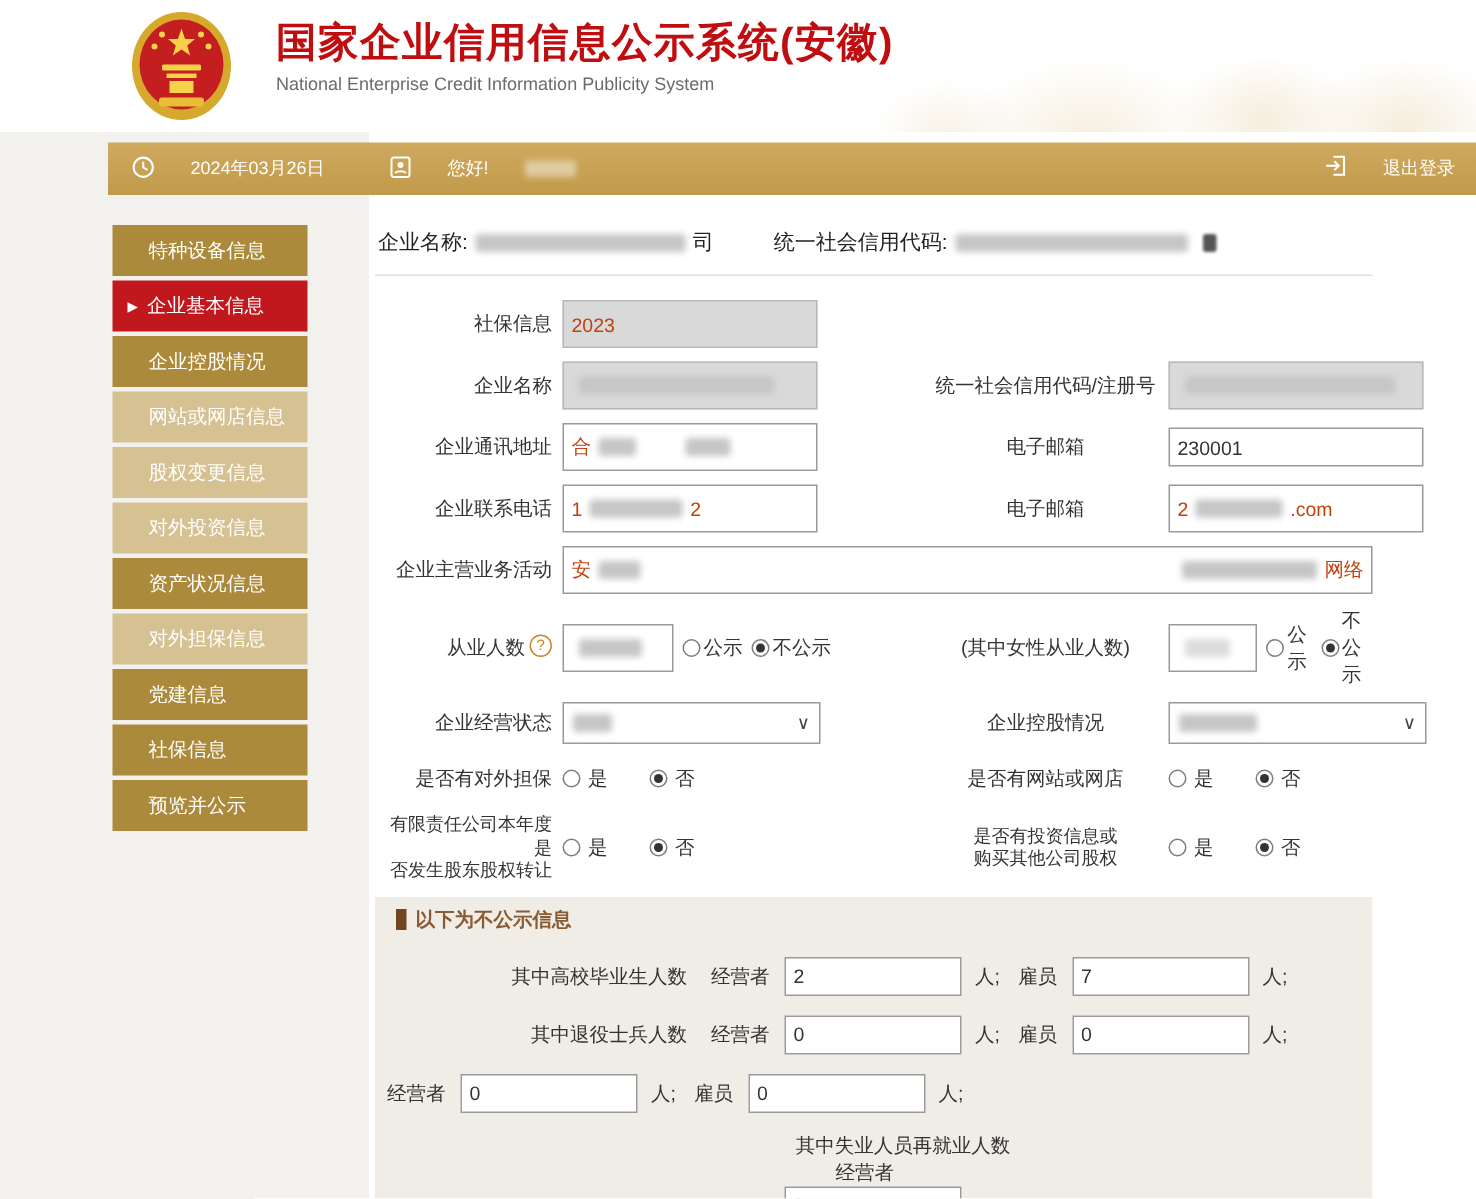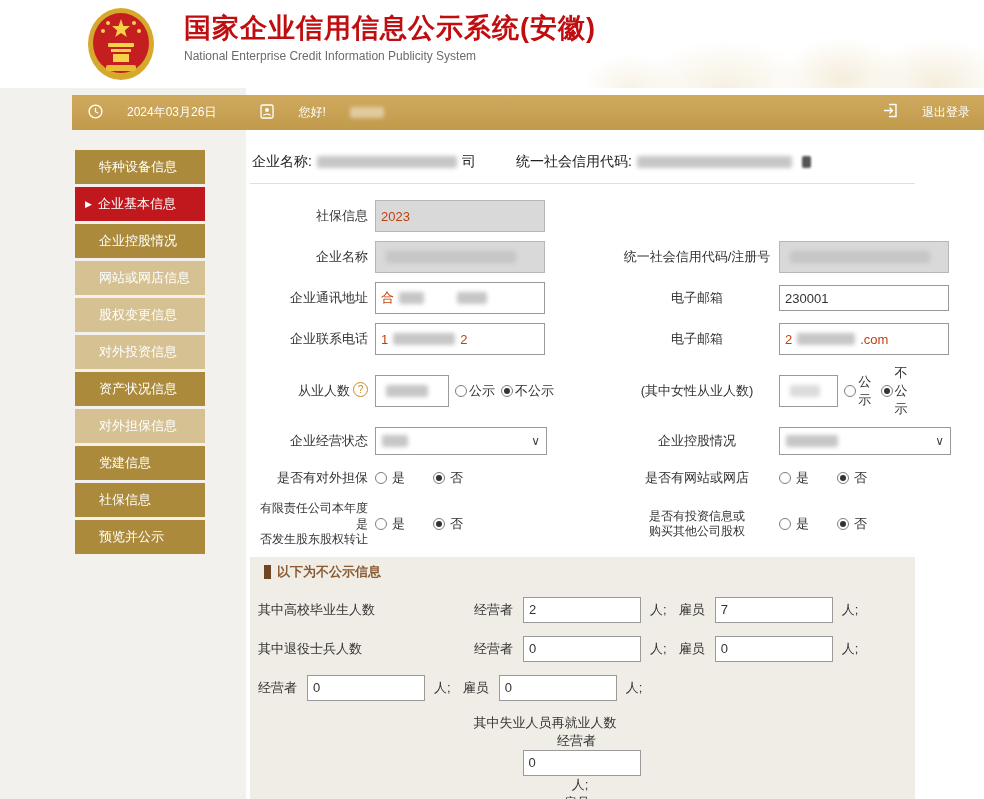--- a/index.html
+++ b/index.html
@@ -84,21 +84,21 @@
   .select{width:172px;height:28px;border:1px solid #9a9a9a;background:#fff;display:flex;
     align-items:center;justify-content:space-between;padding:0 6px;box-sizing:border-box;cursor:pointer;}
   .chev{color:#444;font-size:12px;}
 
   .section{background:#f0ede6;margin-top:8px;padding:4px 10px 16px 8px;}
   .sec-title{display:flex;align-items:center;color:#8a5a33;font-weight:bold;font-size:13px;
     margin:2px 0 16px 6px;}
   .marker{width:7px;height:14px;background:#6f4522;margin-right:6px;}
   .prow{display:flex;align-items:center;margin-bottom:13px;font-size:13px;color:#333;}
   .prow:last-child{margin-bottom:2px;flex-direction:column;}
-  .plabel{width:200px;text-align:left;margin-right:16px;flex-shrink:0;}
+  .plabel{width:200px;text-align:right;margin-right:16px;flex-shrink:0;}
   .op{margin-right:10px;}
   .unit{margin:0 12px 0 9px;}
   .emp{margin-right:10px;}
 </style>
 </head>
 <body>
 
 <div class="page">
   <div class="left-bg"></div>
 
@@ -234,20 +234,31 @@
       <div class="rcol">
         <span class="rlabel">电子邮箱</span>
         <div class="input w170">
           <span>2</span>
             <span class="blob" style="width:58px"></span>
             <span>.com</span>
         </div>
       </div>
     </div>
 
+    <div class="frow">
+      <span class="flabel">企业主营业务活动</span>
+      <div class="input grow">
+        <span>安</span>
+          <span class="blob" style="width:28px"></span>
+        <span class="suffix-right" style="display:flex;align-items:center">
+            <span class="blob" style="width:90px"></span>
+            <span>网络</span>
+          </span>
+      </div>
+    </div>
 
     <div class="frow">
       <div class="lcol">
         <span class="flabel" style="display:inline-flex;justify-content:flex-end;align-items:flex-start">
           <span>从业人数</span>
           <span class="help">?</span>
         </span>
         <div class="input small-input">
             <span class="blob" style="width:42px"></span>
           </div>

